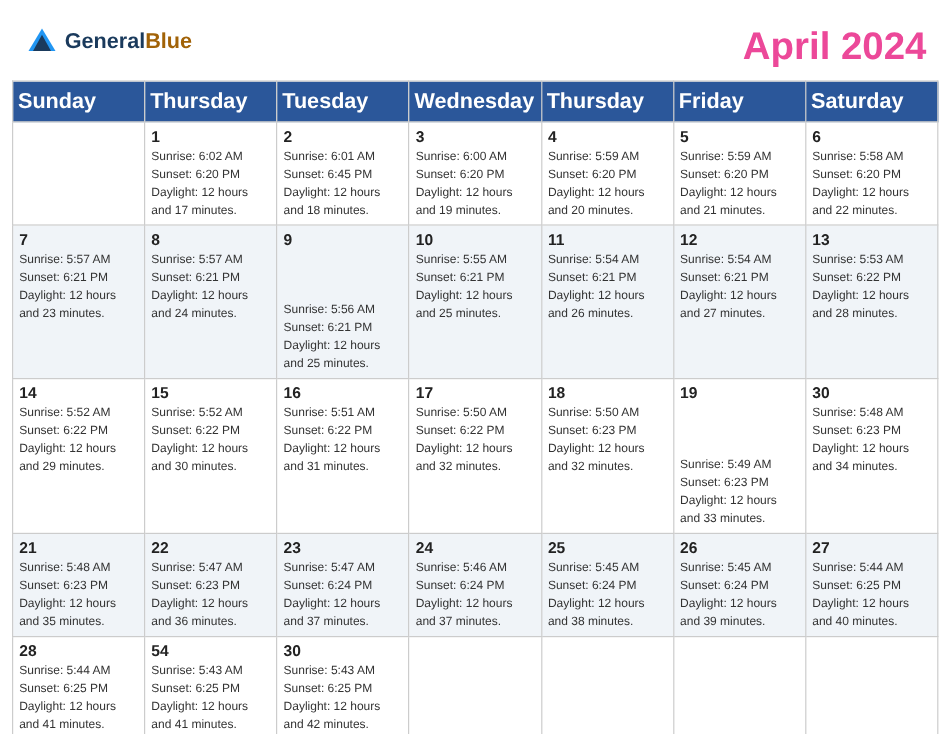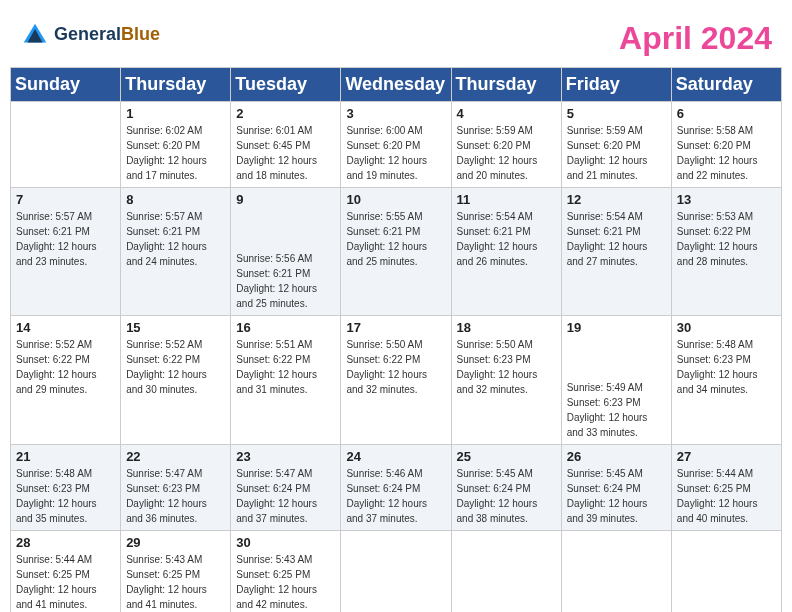--- a/index.html
+++ b/index.html
@@ -322,21 +322,21 @@
       </tr>
       <tr class="row-white">
         <td>
           <span class="day-num">28</span>
           <div class="day-info" style="white-space: pre-line;">Sunrise: 5:44 AM
 Sunset: 6:25 PM
 Daylight: 12 hours
 and 41 minutes.</div>
         </td>
         <td>
-          <span class="day-num">29</span>
+          <span class="day-num">54</span>
           <div class="day-info" style="white-space: pre-line;">Sunrise: 5:43 AM
 Sunset: 6:25 PM
 Daylight: 12 hours
 and 41 minutes.</div>
         </td>
         <td>
           <span class="day-num">30</span>
           <div class="day-info" style="white-space: pre-line;">Sunrise: 5:43 AM
 Sunset: 6:25 PM
 Daylight: 12 hours

